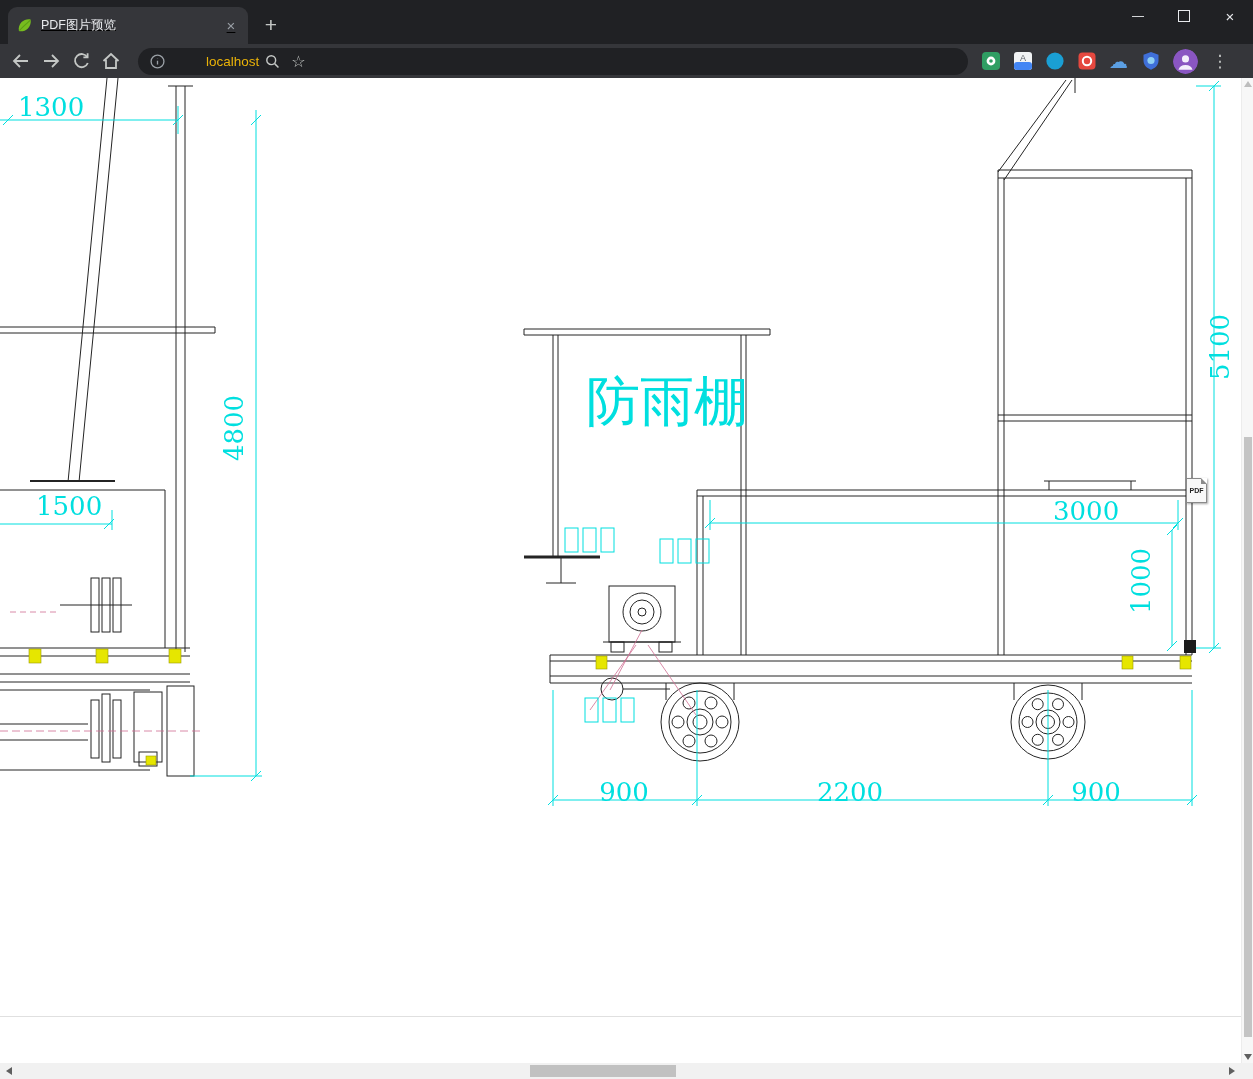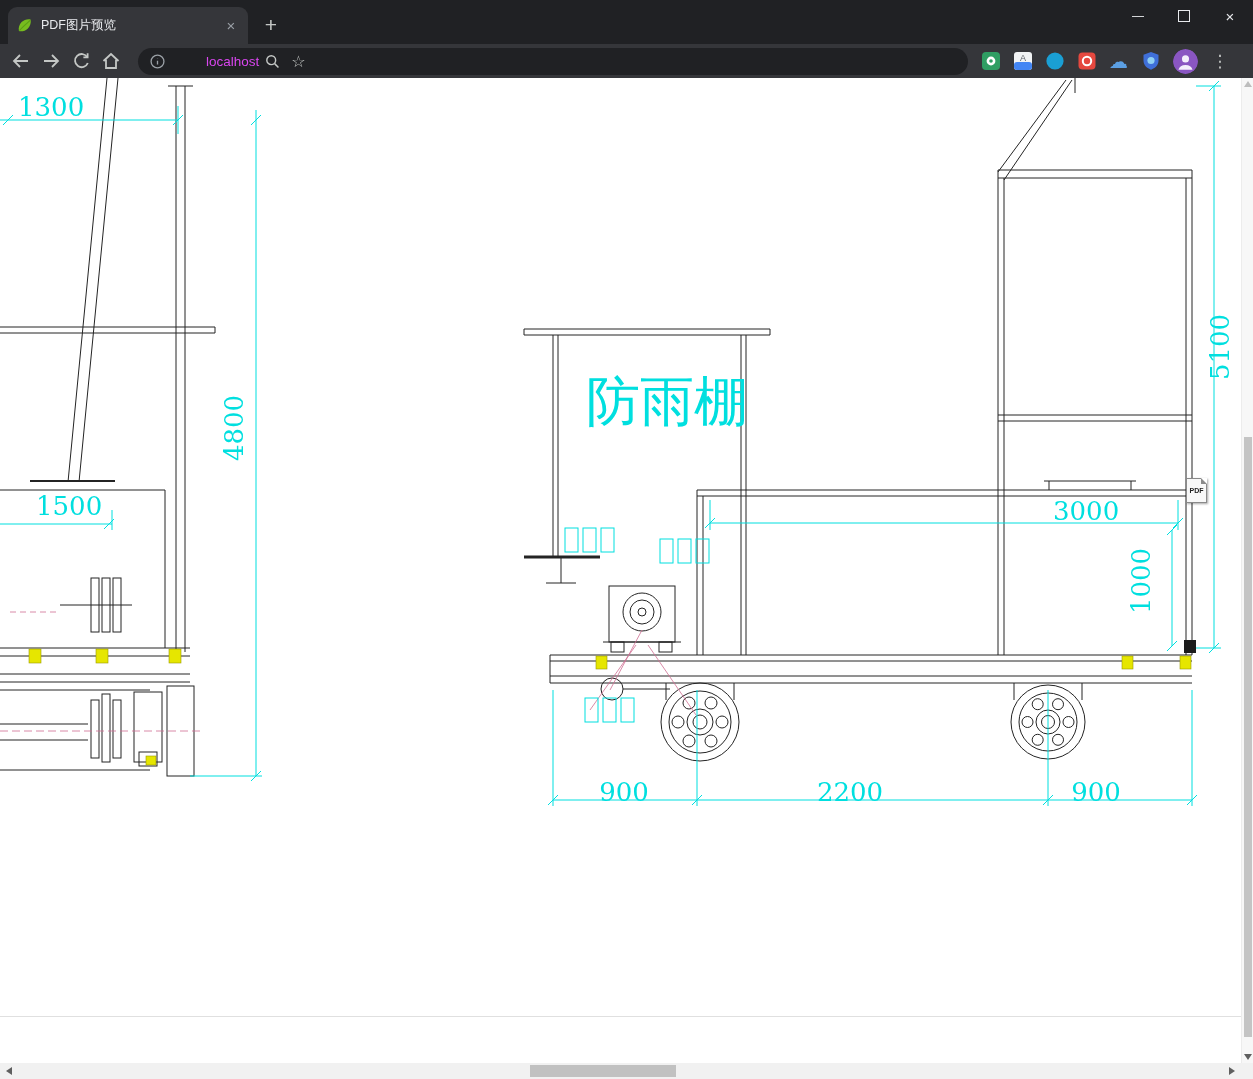--- a/index.html
+++ b/index.html
@@ -1,35 +1,35 @@
 <!DOCTYPE html>
 <html><head>
 <meta charset="utf-8">
 <style>
   html,body{margin:0;padding:0;}
   body{width:1253px;height:1079px;background:#fff;font-family:"Liberation Sans",sans-serif;overflow:hidden;position:relative;}
 
   
   .titlebar{height:44px;background:#202124;position:relative;}
   .tab{position:absolute;left:8px;top:7px;width:240px;height:37px;background:#35363a;
-       border-radius:9px 9px 0 0;display:flex;align-items:center;padding:0 8px;box-sizing:border-box;}
+       border-radius:9px 9px 0 0;display:flex;align-items:center;padding:0 8px;box-sizing:border-box;text-decoration:underline;}
   .tab-title{color:#e8eaed;font-size:12.5px;margin-left:9px;flex:1;white-space:nowrap;overflow:hidden;}
   .tab-close{color:#9aa0a6;font-size:15px;width:18px;height:18px;line-height:17px;text-align:center;border-radius:50%;}
   .newtab-btn{position:absolute;left:258px;top:13px;color:#c4c7c5;font-size:21px;width:26px;height:26px;
        line-height:24px;text-align:center;}
   .win-controls{position:absolute;right:0;top:0;display:flex;height:32px;}
   .win-btn{width:46px;height:32px;display:flex;align-items:center;justify-content:center;color:#e8eaed;font-size:12px;}
   .max-box{width:10px;height:10px;border:1.2px solid #e8eaed;display:inline-block;}
 
   
   .navbar{height:34px;background:#35363a;display:flex;align-items:center;padding:0 6px;}
   .nav-icon{width:28px;height:28px;display:flex;align-items:center;justify-content:center;margin:0 1px;flex:none;}
   .omnibox{width:830px;height:27px;background:#202124;border-radius:14px;display:flex;align-items:center;
        margin-left:12px;padding:0 10px;box-sizing:border-box;color:#9aa0a6;font-size:13.5px;flex:none;overflow:hidden;}
-  .omnibox .host{color:#d946ef;padding-left:36px;}
+  .omnibox .host{color:#eab308;padding-left:36px;}
   .omnibox .rest{color:#9aa0a6;white-space:nowrap;overflow:hidden;flex:1;}
   .omni-ic{flex:none;display:flex;align-items:center;justify-content:center;width:26px;}
   .star{color:#c4c7c5;font-size:16px;}
   .ext-area{display:flex;align-items:center;margin-left:12px;gap:11px;flex:none;}
   .ext{width:21px;height:21px;display:flex;align-items:center;justify-content:center;}
   .cloud-glyph{color:#5b9fe3;font-size:19px;line-height:19px;}
   .avatar{width:25px;height:25px;border-radius:50%;overflow:hidden;margin-left:12px;flex:none;}
   .menu-dots{color:#c4c7c5;font-size:17px;margin-left:10px;width:24px;text-align:center;flex:none;}
 
   

